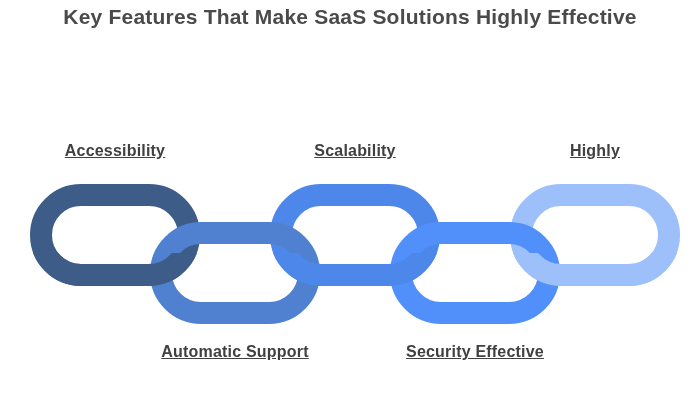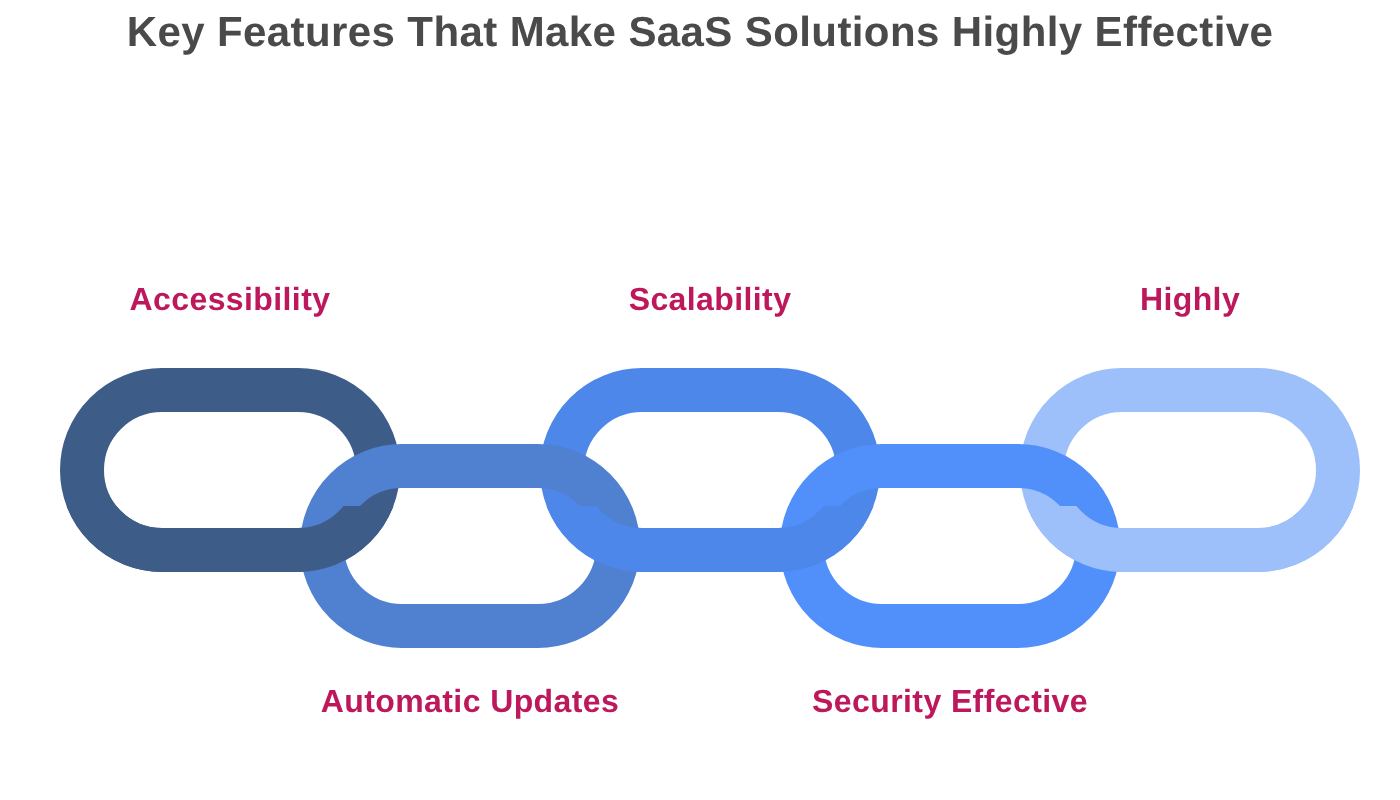--- a/index.html
+++ b/index.html
@@ -33,22 +33,23 @@
     top: 0;
     left: 0;
   }
   .link-label {
     position: absolute;
     transform: translateX(-50%);
     white-space: nowrap;
     font-size: 16px;
     font-weight: 600;
     line-height: 20px;
-    color: #be185d;
+    color: #404040;
     letter-spacing: 0.2px;
+    text-decoration: underline;
   }
 </style>
 </head>
 <body>
 
 <div class="canvas">
   <div class="title">Key Features That Make SaaS Solutions Highly Effective</div>
 
   <svg class="chain-svg" id="chain-svg" width="700" height="400" viewBox="0 0 700 400">
     <defs>
@@ -63,18 +64,18 @@
         <path d="M 201 233 H 269 A 40 40 0 0 1 269 313 H 201 A 40 40 0 0 1 201 233 Z" fill="none" stroke="#5081d0" stroke-width="22"></path>
         <path d="M 441 233 H 509 A 40 40 0 0 1 509 313 H 441 A 40 40 0 0 1 441 233 Z" fill="none" stroke="#5190fa" stroke-width="22"></path>
         <path d="M 81 195 H 149 A 40 40 0 0 1 149 275 H 81 A 40 40 0 0 1 81 195 Z" fill="none" stroke="#3e5c88" stroke-width="22" clip-path="url(#weave-band)"></path>
         <path d="M 321 195 H 389 A 40 40 0 0 1 389 275 H 321 A 40 40 0 0 1 321 195 Z" fill="none" stroke="#4d87ea" stroke-width="22" clip-path="url(#weave-band)"></path>
         <path d="M 561 195 H 629 A 40 40 0 0 1 629 275 H 561 A 40 40 0 0 1 561 195 Z" fill="none" stroke="#9dbffa" stroke-width="22" clip-path="url(#weave-band)"></path>
       </g>
   </svg>
 
   <div id="labels">
       <div class="link-label" style="left: 115px; top: 141px;">Accessibility</div>
-      <div class="link-label" style="left: 235px; top: 342px;">Automatic Updates</div>
+      <div class="link-label" style="left: 235px; top: 342px;">Automatic Support</div>
       <div class="link-label" style="left: 355px; top: 141px;">Scalability</div>
       <div class="link-label" style="left: 475px; top: 342px;">Security Effective</div>
       <div class="link-label" style="left: 595px; top: 141px;">Highly</div>
     </div>
 </div>
 
 </body></html>

